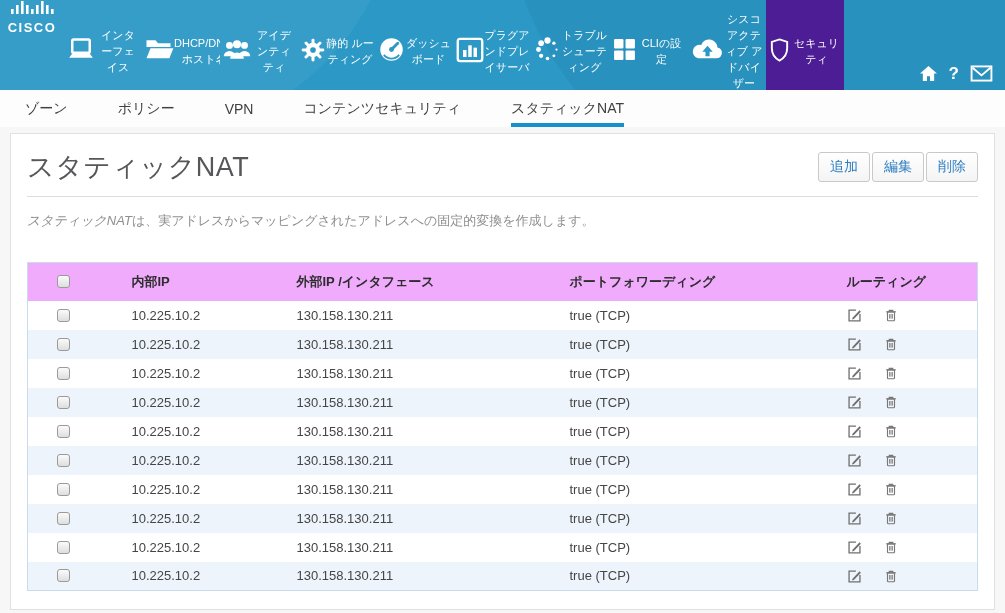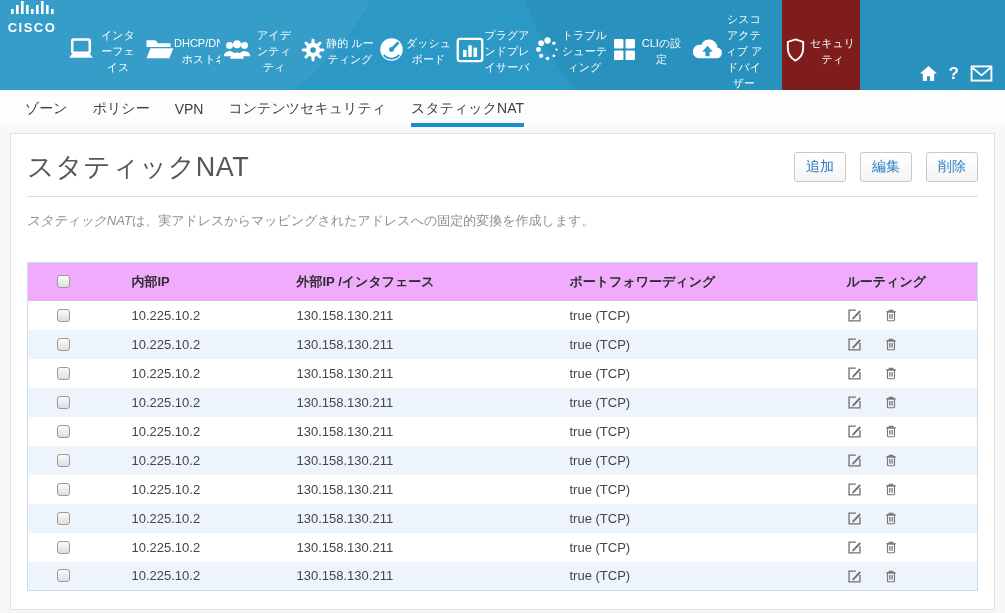--- a/index.html
+++ b/index.html
@@ -25,42 +25,42 @@
     align-items: center; justify-content: center; gap: 2px;
     color: #fff; cursor: pointer; z-index: 1;
   }
   .brand-text { font-size: 13px; font-weight: bold; letter-spacing: 1.5px; }
   .nav-items { display: flex; height: 100%; z-index: 1; }
   .nav-item {
     width: 78px; padding: 9px 2px 0; cursor: pointer;
     display: flex; flex-direction: row; align-items: center;
     color: #fff; text-align: center; overflow: hidden;
   }
-  .nav-item.active { background: #7f1d1d; margin-left: 16px; }
+  .nav-item.active { background: #4c1d95; }
   .nav-icon { height: 34px; display: flex; align-items: center; justify-content: center; }
   .nav-label { font-size: 11px; line-height: 16px; margin-top: 3px; }
   .utility { position: absolute; right: 12px; bottom: 8px; display: flex; align-items: center; gap: 11px; z-index: 2; }
   .utility .uicon { cursor: pointer; display: flex; align-items: center; }
   .qmark { color: #fff; font-size: 17px; font-weight: bold; line-height: 1; }
   
   .tabbar {
     height: 37px; background: #fdfdfd;
-    display: flex; align-items: stretch; padding-left: 25px; gap: 25px;
+    display: flex; align-items: stretch; padding-left: 25px; gap: 50px;
   }
   .tab {
     display: flex; align-items: center; font-size: 14px; color: #404040;
     border-bottom: 4px solid transparent; padding-top: 4px; cursor: pointer; white-space: nowrap;
   }
   .tab.active { border-bottom-color: #1791cd; }
   
   .content { background: #f7f7f7; padding: 6px 10px 9px; }
   .card { background: #fff; border: 1px solid #e0e0e0; padding: 0 16px 18px; min-height: 465px; }
   .card-head { display: flex; justify-content: space-between; align-items: center; padding: 15px 0 11px; }
   .page-title { font-size: 27px; font-weight: 400; color: #57575a; letter-spacing: 0.5px; }
-  .btns { display: flex; gap: 14px; }
+  .btns { display: flex; gap: 2px; }
   .btn {
     min-width: 46px; height: 30px; padding: 0 11px;
     background: linear-gradient(#ffffff, #f4f4f4);
     border: 1px solid #c9c9c9; border-radius: 3px;
     color: #2e7ec2; font-size: 14px; cursor: pointer;
     font-family: "Liberation Sans", sans-serif;
   }
   .divider { border: 0; border-top: 1px solid #dddddd; }
   .desc { font-size: 13px; color: #8f8f8f; margin: 15px 0 32px; }
   .desc em { font-style: italic; }

